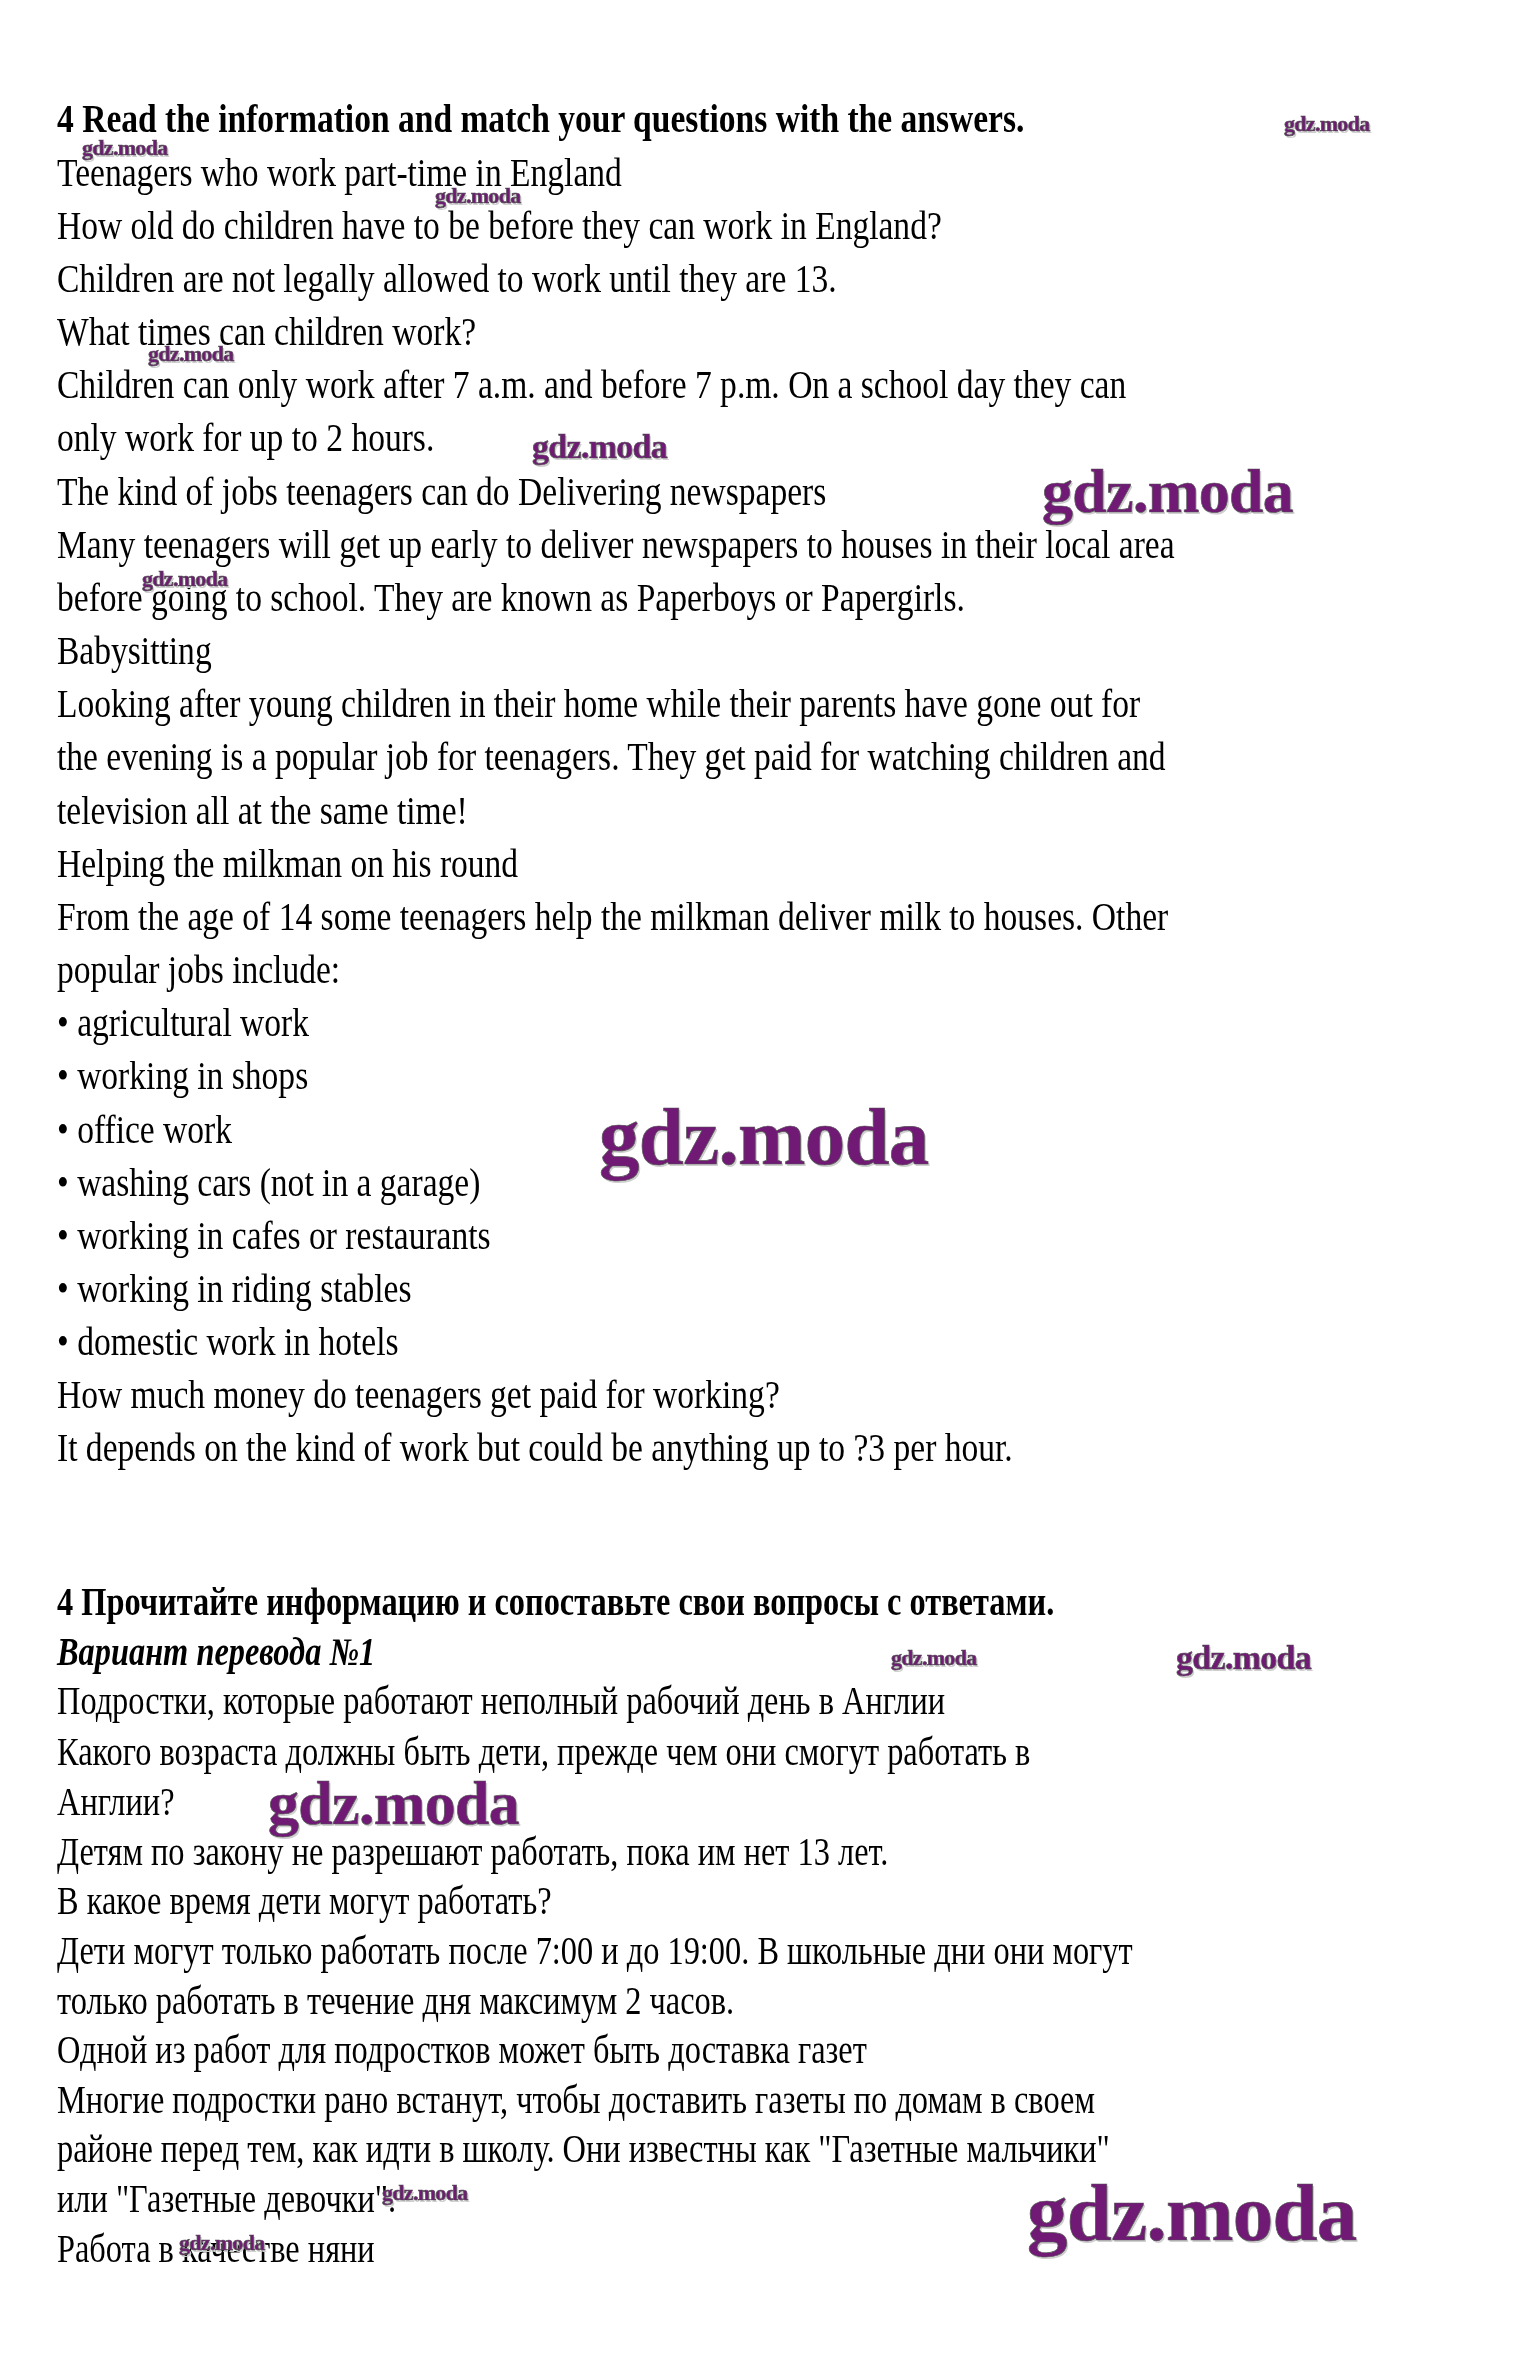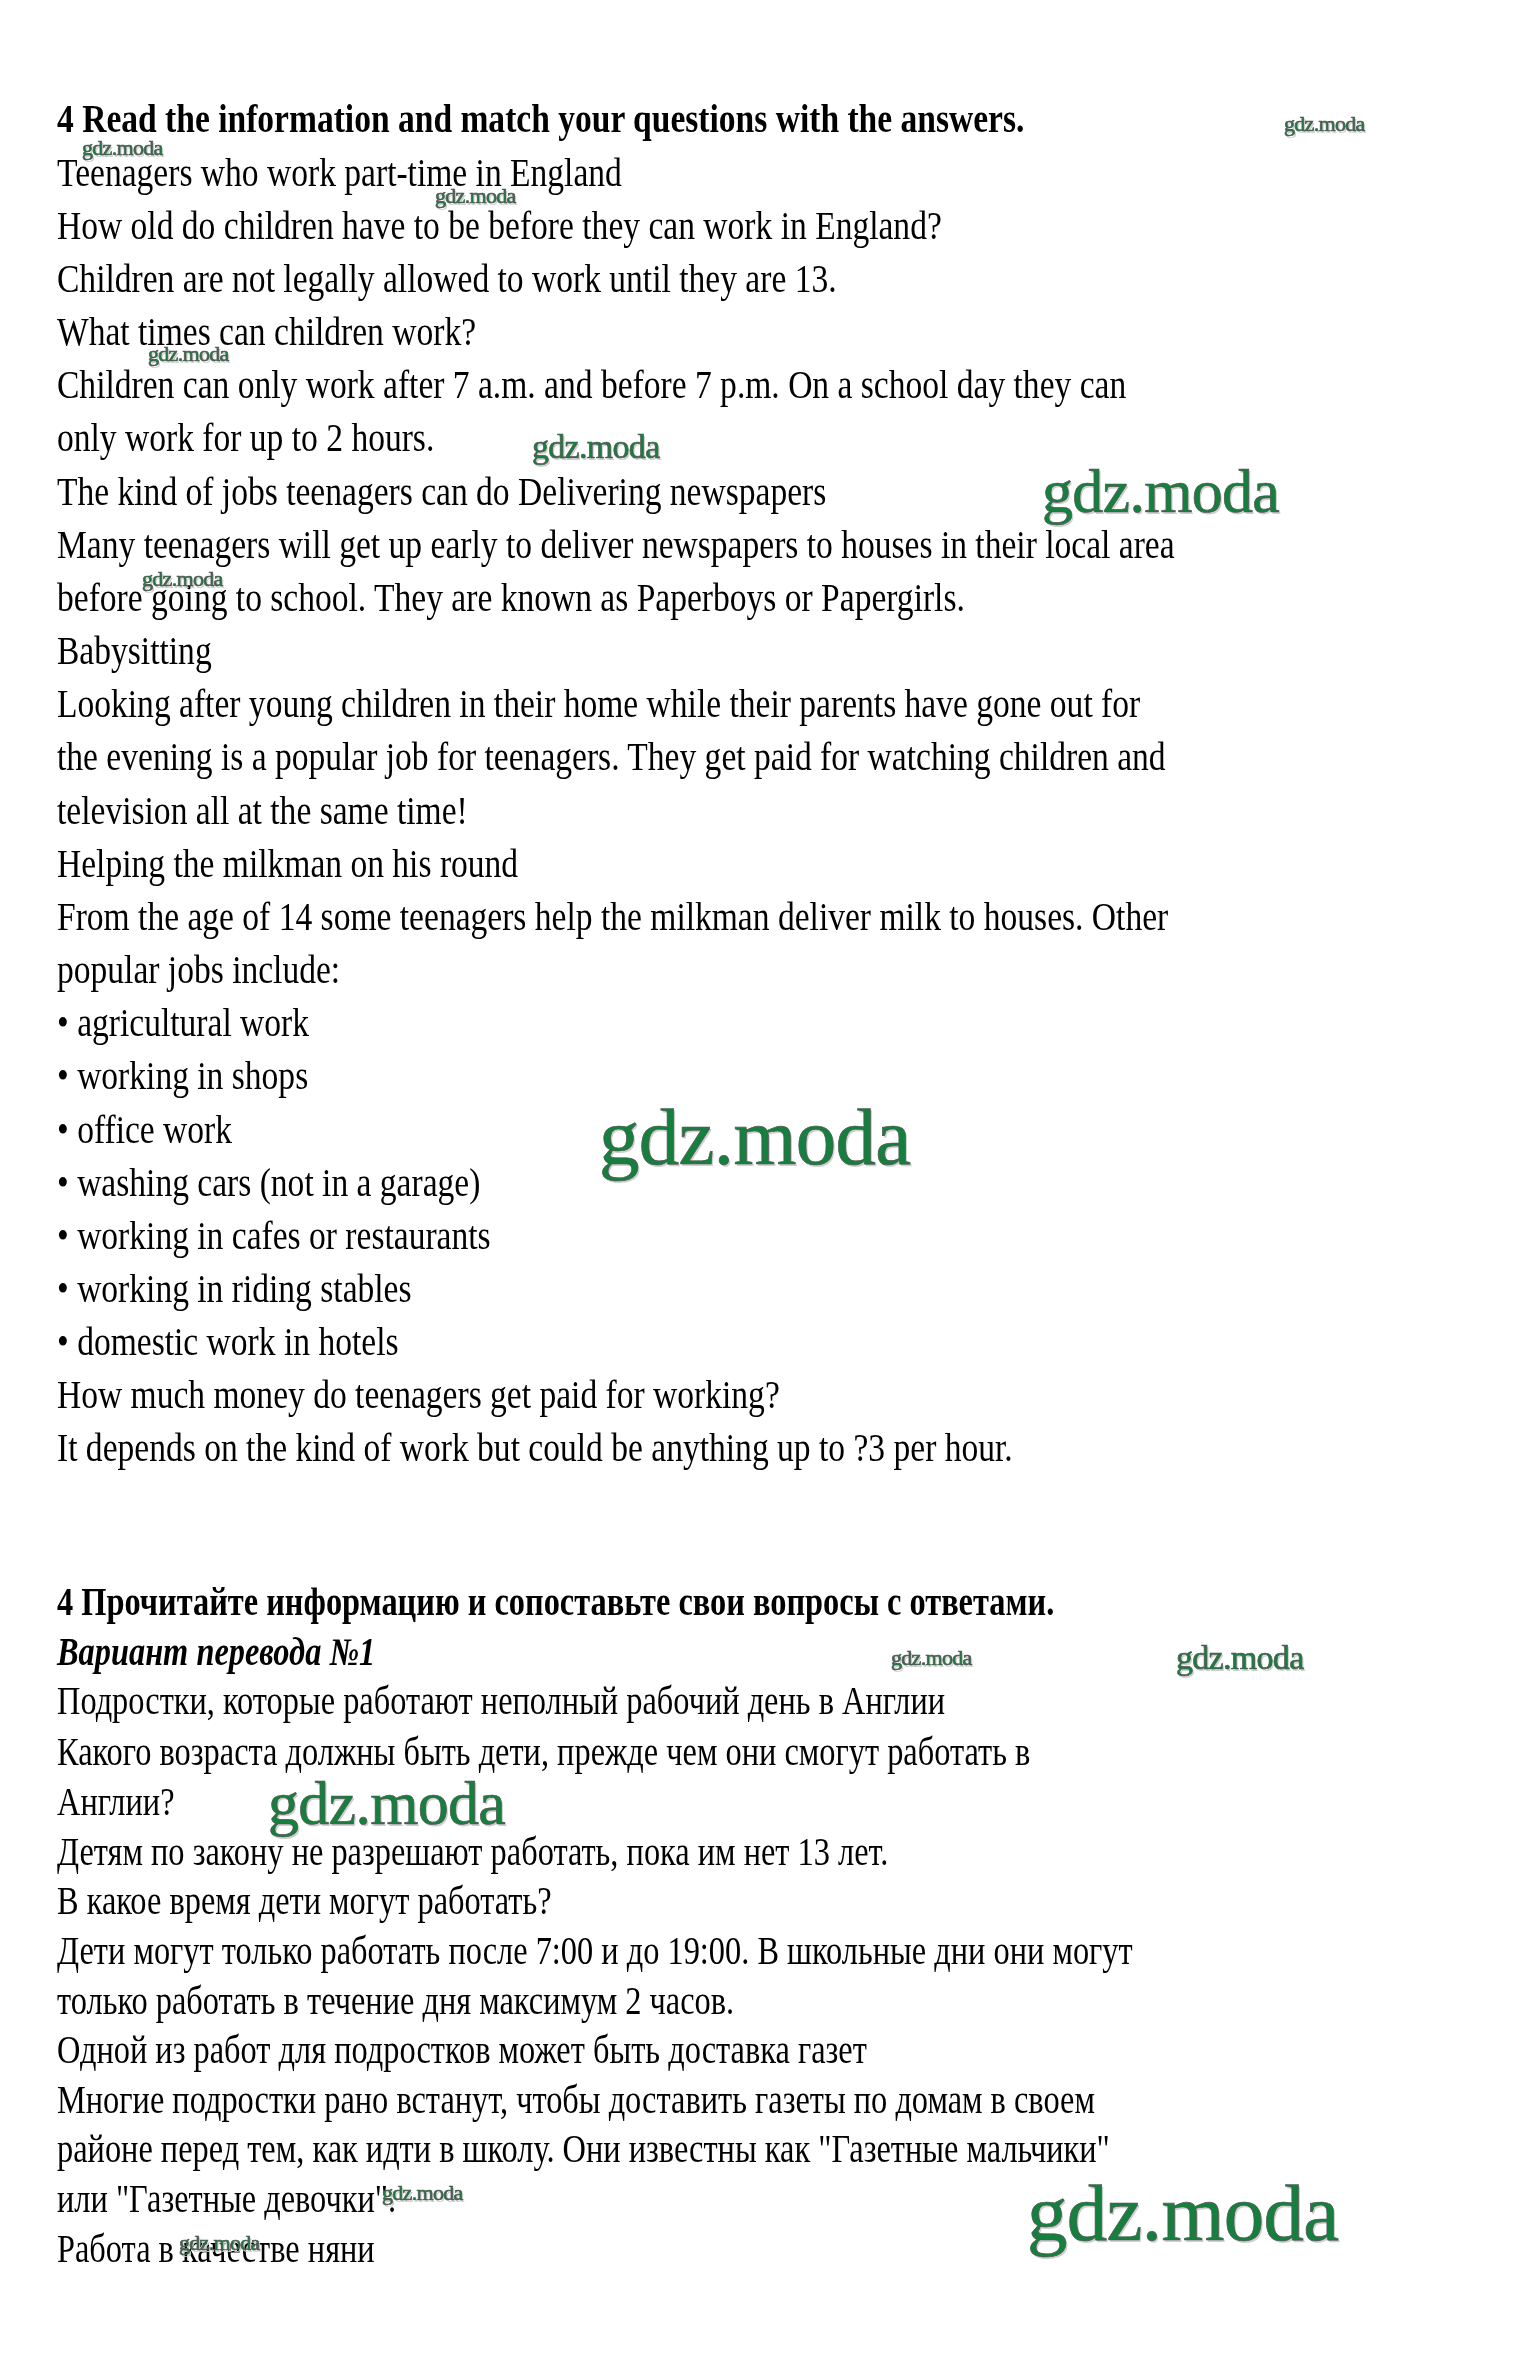--- a/index.html
+++ b/index.html
@@ -9,21 +9,21 @@
     position: absolute; left: 49px;
     font-family: "Liberation Serif", "DejaVu Serif", serif;
     font-size: 39px; line-height: 44px; color: #000; white-space: nowrap;
     transform-origin: left top;
   }
   .bold { font-weight: bold; }
   .italic { font-style: italic; }
   .wm {
     position: absolute;
     font-family: "Liberation Serif", "DejaVu Serif", serif;
-    font-weight: normal; color: #15803d; white-space: nowrap;
+    font-weight: bold; color: #701a75; white-space: nowrap;
     -webkit-text-stroke: 0.7px #555; text-shadow: 1.5px 1.5px 0 #cfcfcf;
     letter-spacing: -0.7px;
   }
   .wm.sm { font-size: 22px; }
   .wm.md { font-size: 34px; }
   .wm.lg { font-size: 62px; }
   .wm.xl { font-size: 81px; }
 </style>
 </head>
 <body>

